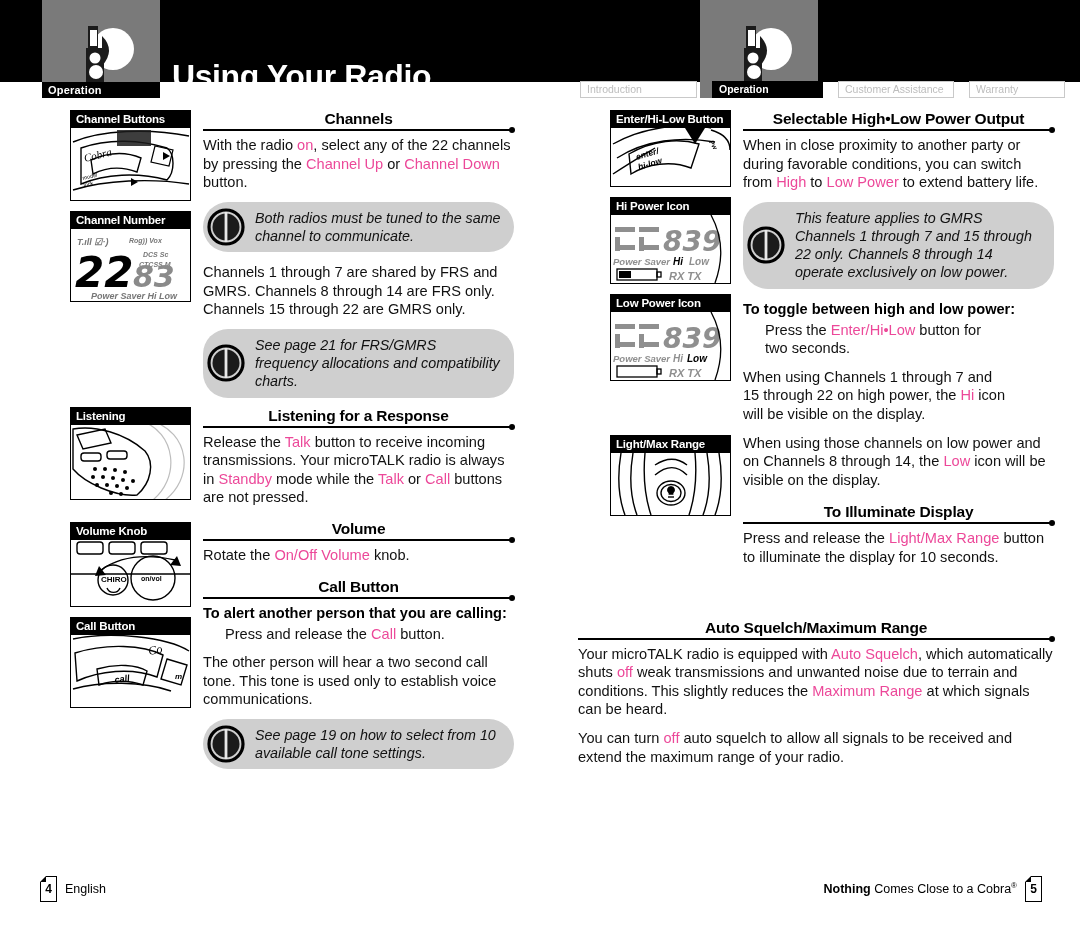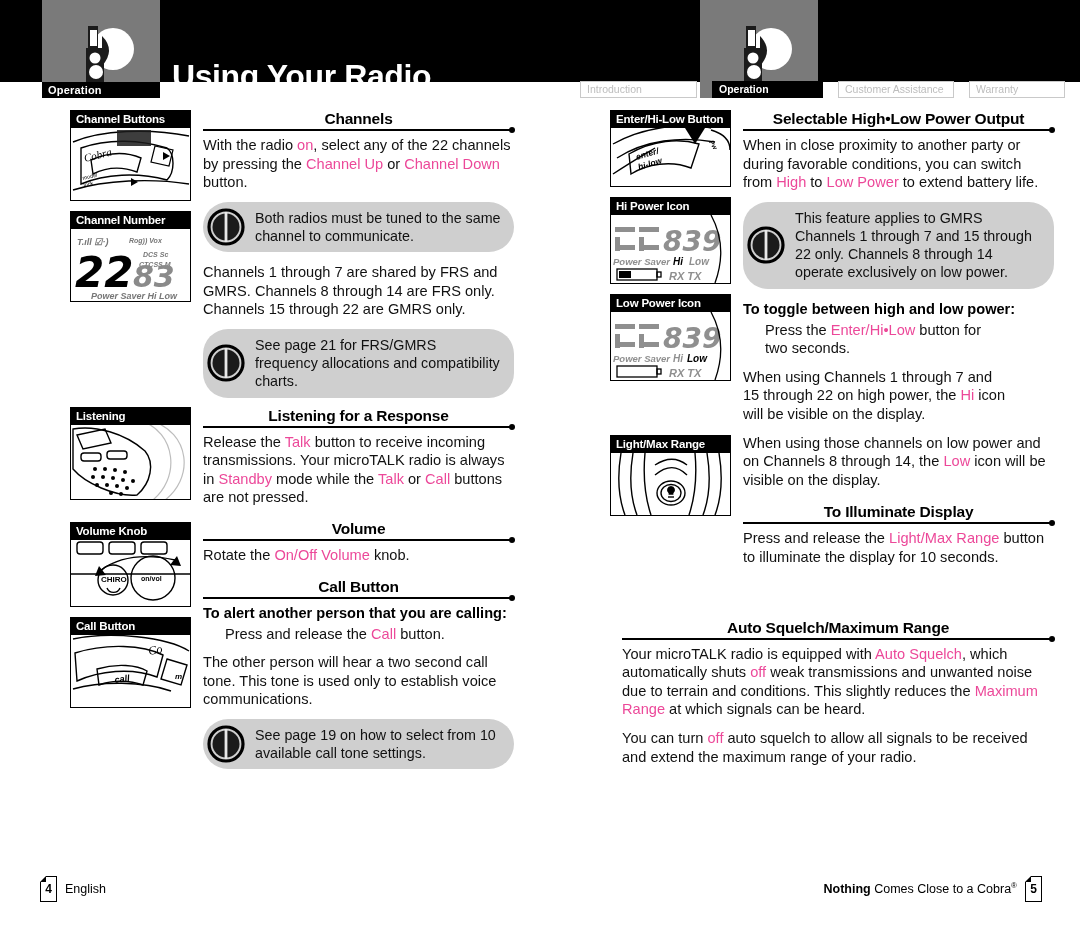--- a/index.html
+++ b/index.html
@@ -100,21 +100,21 @@
     margin:0 0 10px 0; font-family:"Liberation Sans", sans-serif;
   }
   p.body b { font-weight:normal; color:#ec4899; }
   p.sub  { font-size:14.6px; font-weight:bold; margin:0 0 2px 0; line-height:19px; }
   p.indent { margin-left:22px; }
 
   
   .note {
     position:relative; background:#cfcfcf; border-radius:25px;
     padding:7px 12px 7px 52px; margin:2px 0 11px 0; min-height:44px;
-    display:flex; align-items:center;
+    display:flex; align-items:center;font-style:italic;
   }
   .note .note-text {
     font-size:14.3px; line-height:18.2px; color:#111;
   }
   .note-icon {
     position:absolute; left:2px; top:50%; transform:translateY(-50%);
     width:42px; height:42px;
   }
 
   
@@ -489,21 +489,21 @@
         <p class="body indent">Press the <b>Enter/Hi•Low</b> button for<br>two seconds.</p>
         <p class="body">When using Channels 1 through 7 and<br>15 through 22 on high power, the <b>Hi</b> icon<br>will be visible on the display.</p>
         <p class="body">When using those channels on low power and on Channels 8 through 14, the <b>Low</b> icon will be visible on the display.</p>
 
         <h2 class="sec" style="margin-top:14px;">To Illuminate Display</h2>
         <div class="rule"></div>
         <p class="body">Press and release the <b>Light/Max Range</b> button to illuminate the display for 10 seconds.</p>
       </div>
     </div>
 
-    <div style="margin-top:42px;margin-left:44px;">
+    <div style="margin-top:42px;">
       <h2 class="sec">Auto Squelch/Maximum Range</h2>
       <div class="rule"></div>
       <p class="body">Your microTALK radio is equipped with <b>Auto&nbsp;Squelch</b>, which automatically shuts <b>off</b> weak transmissions and unwanted noise due to terrain and conditions. This slightly reduces the <b>Maximum Range</b> at which signals can be heard.</p>
       <p class="body">You can turn <b>off</b> auto squelch to allow all signals to be received and extend the maximum range of your radio.</p>
     </div>
   </div>
 
   <div class="footer">
     <div class="footer-left">
       <span class="pagebox">4</span>

